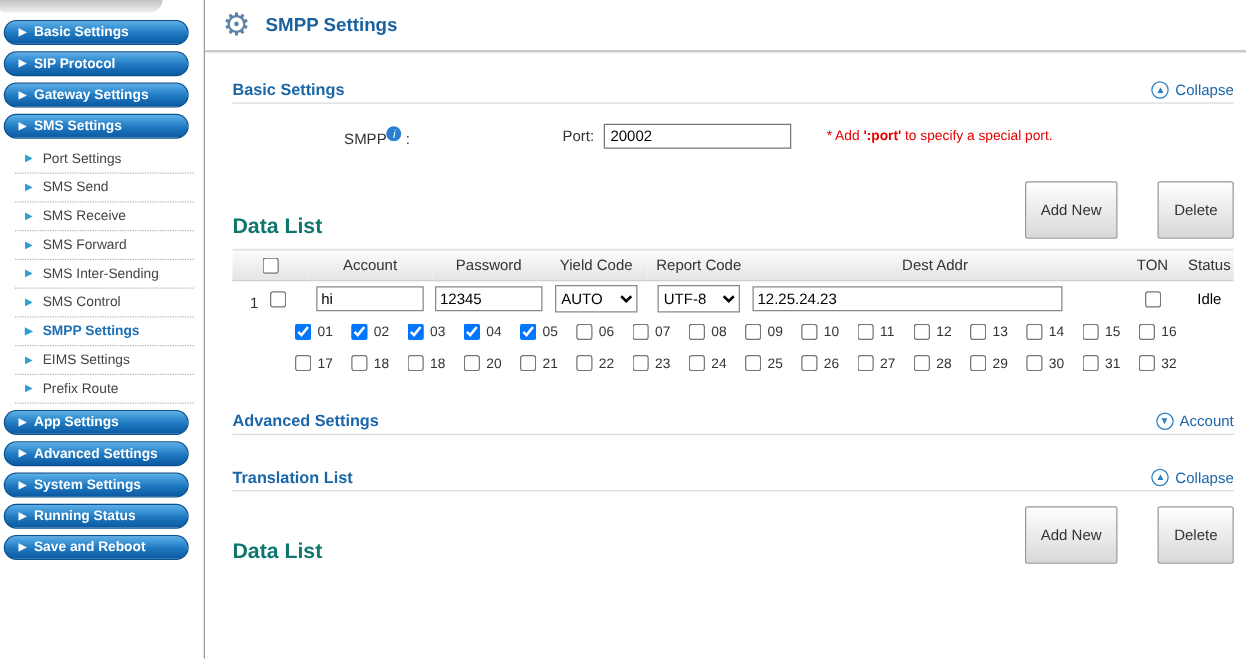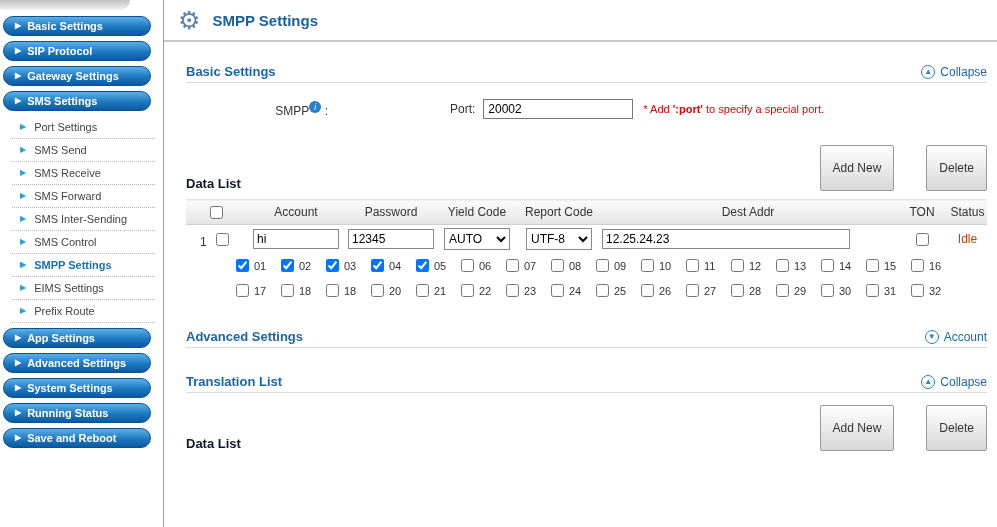--- a/index.html
+++ b/index.html
@@ -38,38 +38,38 @@
   .sec-head { display:flex; justify-content:space-between; align-items:flex-end; border-bottom:1px solid #dadada; padding-bottom:3px; margin-top:22px; }
   .sec-title { color:#1a66a8; font-weight:bold; font-size:13px; }
   .toggle { display:flex; align-items:center; gap:5px; color:#1a66a8; font-size:12px; cursor:pointer; text-decoration:none; }
   .circle-icon { width:14px; height:14px; border-radius:50%; border:1px solid #2a7fc0; color:#2a7fc0; font-size:8px; line-height:12px; text-align:center; display:inline-block; }
   .form-row { display:flex; align-items:center; margin:16px 0 2px; }
   .form-label { width:148px; text-align:right; padding-right:6px; white-space:nowrap; }
   .info-icon { display:inline-block; width:12px; height:12px; border-radius:50%; background:#2a7fd0; color:#fff; font-size:9px; line-height:12px; text-align:center; vertical-align:super; font-style:italic; cursor:pointer; }
   select.smpp-select { width:148px; height:22px; border:1px solid #777; font-size:12px; background:#fff; }
   .port-label { margin-left:116px; padding-right:8px; }
   input.port-input { width:150px; height:20px; border:1px solid #777; padding:1px 4px; font-size:12px; }
-  .note { color:#e60000; font-size:11px; margin-left:10px; white-space:nowrap; }
+  .note { color:#e60000; font-size:11px; margin-left:28px; white-space:nowrap; }
   .note b { font-weight:bold; }
   .list-head { display:flex; justify-content:space-between; align-items:flex-end; margin-top:26px; }
-  .list-title { font-weight:bold; color:#0f172a; font-size:13px; }
+  .list-title { font-weight:bold; color:#0f766e; font-size:17px; }
   .btn { padding:15px 12px; border:1px solid #999; border-radius:2px; background:linear-gradient(#fefefe,#d8d8d8); font-size:12px; color:#333; cursor:pointer; font-family:inherit;margin-left:24px; }
   .btn-group { display:flex; gap:8px; }
   table.data { width:100%; border-collapse:collapse; margin-top:8px; }
   table.data th {
     background:linear-gradient(#fbfbfb,#e4e4e4);
     border-top:1px solid #e2e2e2; border-bottom:1px solid #cfcfcf;
     height:25px; font-weight:normal; font-size:12px; text-align:center; color:#333;
   }
   table.data td { text-align:center; padding:3px 2px; font-size:12px; }
   .cell-input { border:1px solid #888; height:20px; padding:1px 3px; font-size:12px; }
   .w-acct { width:86px; } .w-pass { width:86px; } .w-dest { width:248px; }
   select.cell-select { width:66px; height:22px; border:1px solid #888; font-size:12px; background:#fff; }
   .idx { margin-right:2px; }
-  .status-idle { color:#c2410c; }
+  .status-idle { color:#000000; }
   td.ports-cell { padding:2px 0; }
   .ports-row { display:flex; margin-left:44px; }
   .port { display:flex; align-items:center; gap:2px; width:45px; font-size:11px; cursor:pointer; }
   .submit-row { display:flex; justify-content:flex-end; gap:8px; margin-top:6px; }
   .nodata { padding:6px 0 8px; color:#333; }
 </style>
 </head>
 <body>
 
 <aside class="sidebar">

